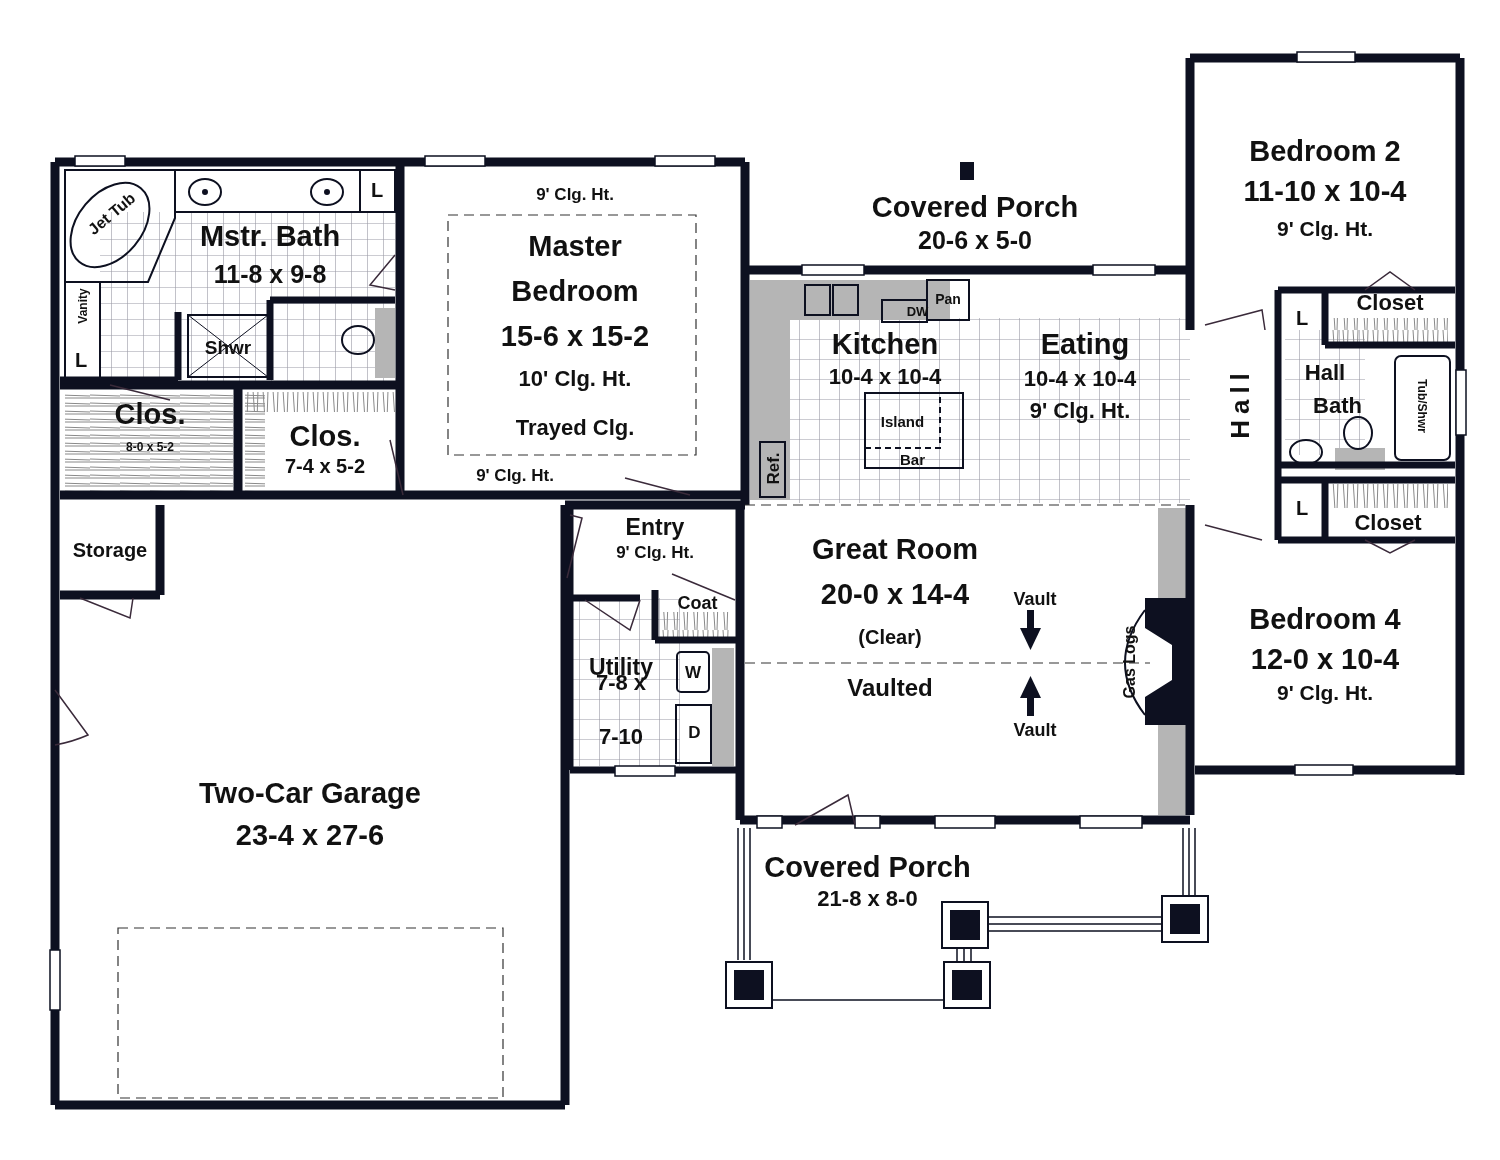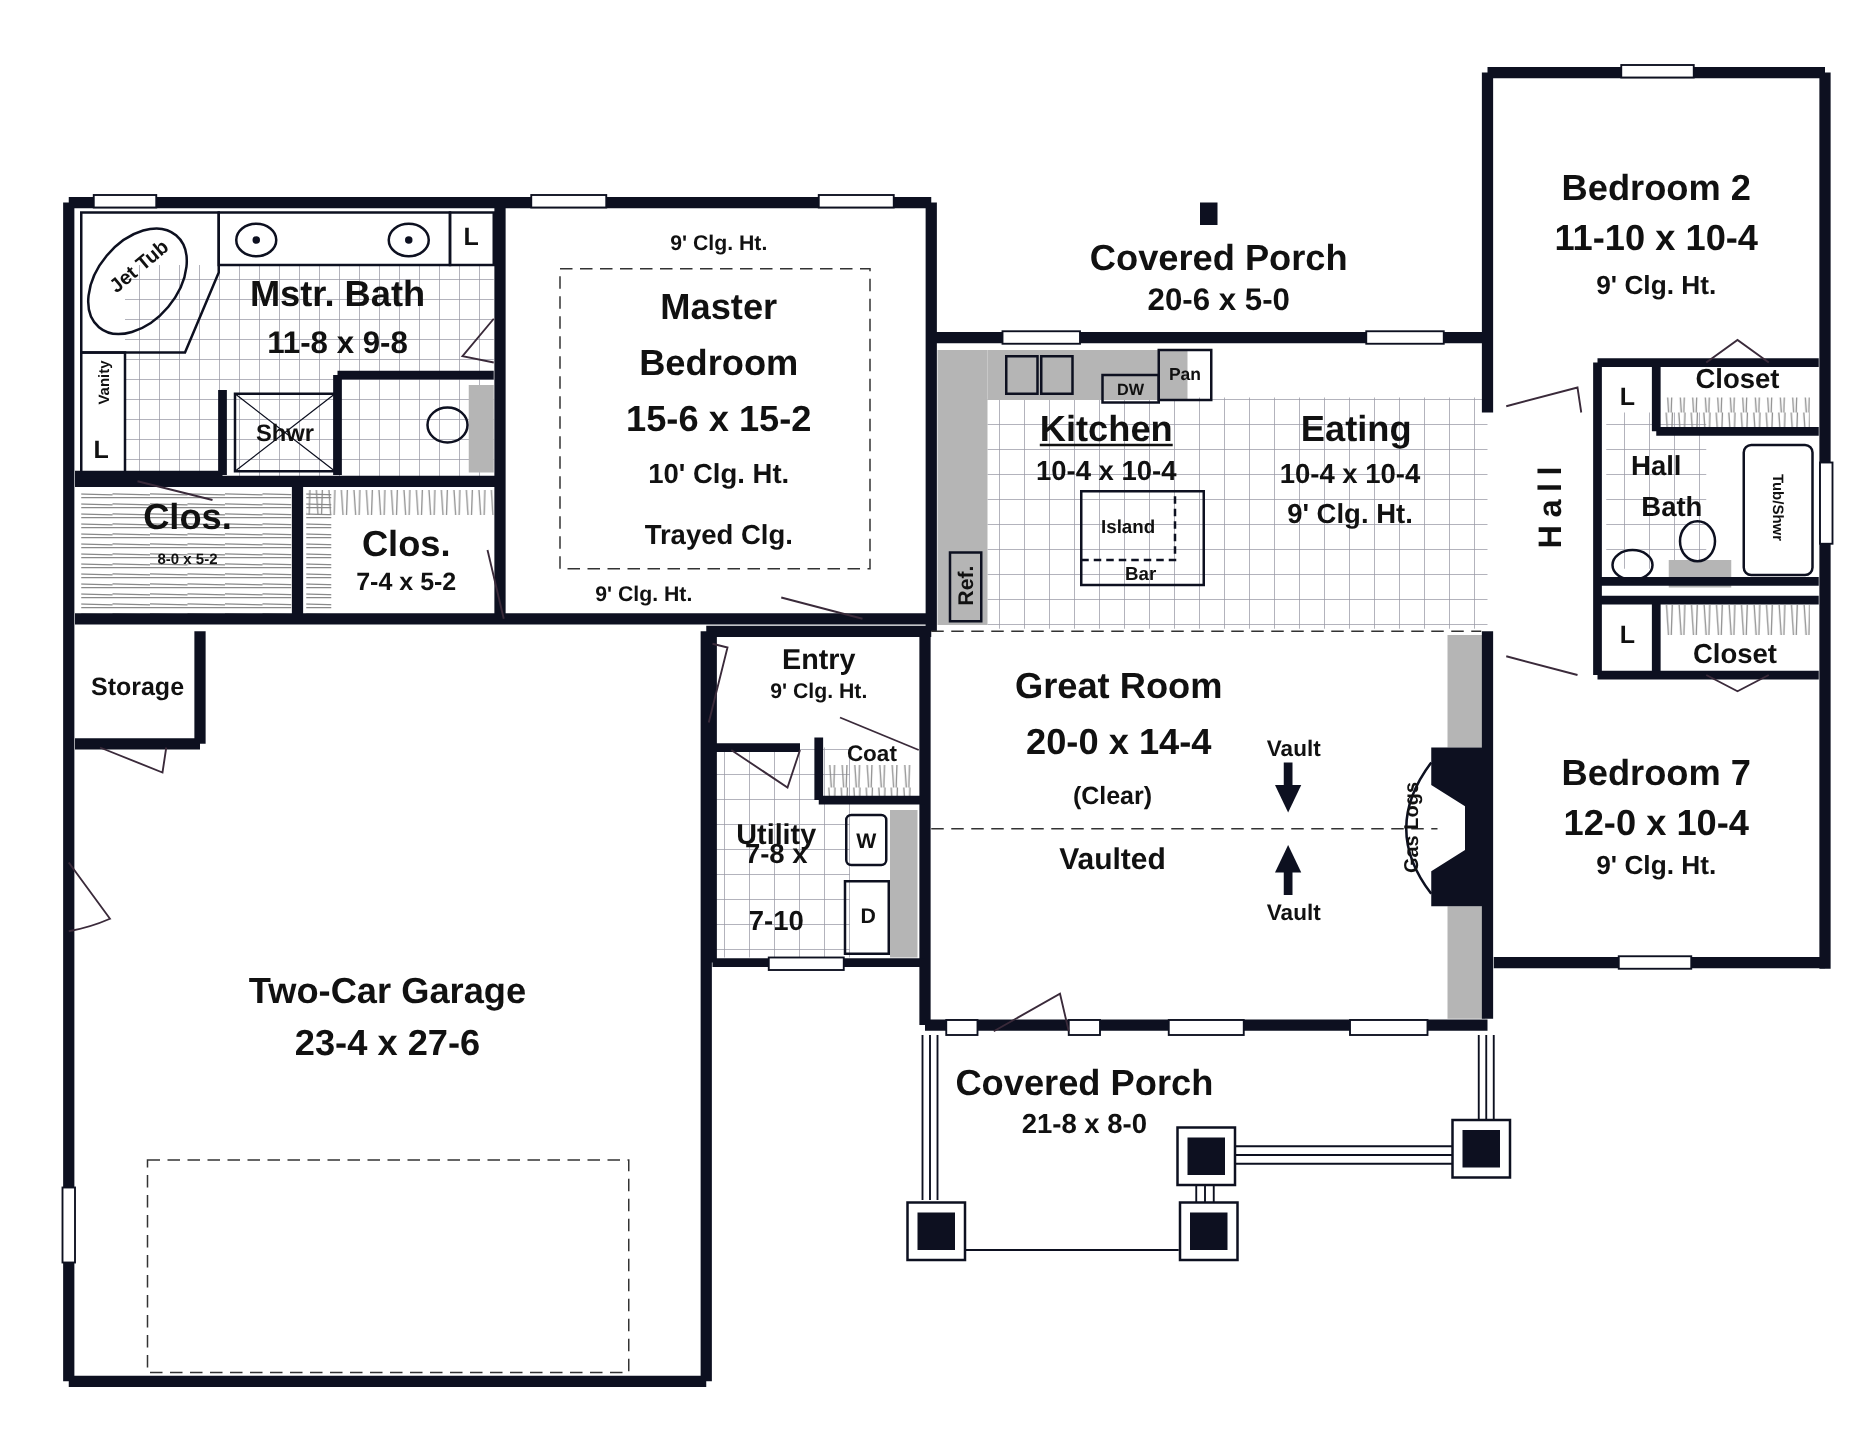--- a/index.html
+++ b/index.html
@@ -247,23 +247,23 @@
 
 <div class="lbl room-sm" style="left:572px;top:656px;width:98px;font-size:23px;">Utility</div>
 <div class="lbl room-sm" style="left:572px;top:672px;width:98px;font-size:22px;">7-8 x</div>
 <div class="lbl room-sm" style="left:572px;top:726px;width:98px;font-size:22px;">7-10</div>
 <div class="lbl fix" style="left:677px;top:664px;width:32px;">W</div>
 <div class="lbl fix" style="left:677px;top:724px;width:35px;">D</div>
 
 <div class="lbl room-name" style="left:820px;top:193px;width:310px;">Covered Porch</div>
 <div class="lbl room-sm" style="left:820px;top:228px;width:310px;font-size:25px;">20-6 x 5-0</div>
 
-<div class="lbl" style="left:882px;top:305px;width:45px;font-size:13px;">DW</div>
+<div class="lbl" style="left:882px;top:305px;width:45px;font-size:13px;padding-left:13px;">DW</div>
 <div class="lbl" style="left:927px;top:292px;width:42px;font-size:14px;">Pan</div>
-<div class="lbl room-name" style="left:800px;top:330px;width:170px;text-decoration:underline;">Kitchen</div>
+<div class="lbl room-name" style="left:800px;top:330px;width:170px;">Kitchen</div>
 <div class="lbl room-sm" style="left:800px;top:366px;width:170px;font-size:22px;">10-4 x 10-4</div>
 <div class="lbl" style="left:865px;top:414px;width:75px;font-size:15px;">Island</div>
 <div class="lbl" style="left:875px;top:452px;width:75px;font-size:15px;">Bar</div>
 <div class="lbl" style="left:748px;top:460px;width:50px;font-size:17px;transform:rotate(-90deg);">Ref.</div>
 
 <div class="lbl room-name" style="left:1000px;top:330px;width:170px;">Eating</div>
 <div class="lbl room-sm" style="left:995px;top:368px;width:170px;font-size:22px;">10-4 x 10-4</div>
 <div class="lbl room-sm" style="left:995px;top:400px;width:170px;font-size:22px;">9' Clg. Ht.</div>
 
 <div class="lbl room-name" style="left:775px;top:535px;width:240px;">Great Room</div>
@@ -284,15 +284,15 @@
 <div class="lbl room-xs" style="left:1200px;top:218px;width:250px;font-size:21px;">9' Clg. Ht.</div>
 
 <div class="lbl room-xs" style="left:1287px;top:308px;width:30px;font-size:20px;">L</div>
 <div class="lbl room-sm" style="left:1330px;top:292px;width:120px;">Closet</div>
 <div class="lbl room-sm" style="left:1285px;top:362px;width:80px;">Hall</div>
 <div class="lbl room-sm" style="left:1285px;top:395px;width:105px;">Bath</div>
 <div class="lbl" style="left:1377px;top:400px;width:90px;font-size:12px;transform:rotate(90deg);">Tub/Shwr</div>
 <div class="lbl room-xs" style="left:1287px;top:498px;width:30px;font-size:20px;">L</div>
 <div class="lbl room-sm" style="left:1328px;top:512px;width:120px;">Closet</div>
 
-<div class="lbl room-name" style="left:1200px;top:605px;width:250px;">Bedroom 7</div>
+<div class="lbl room-name" style="left:1200px;top:605px;width:250px;">Bedroom 4</div>
 <div class="lbl room-name" style="left:1200px;top:645px;width:250px;">12-0 x 10-4</div>
 <div class="lbl room-xs" style="left:1200px;top:682px;width:250px;font-size:21px;">9' Clg. Ht.</div>
 
 </body></html>

